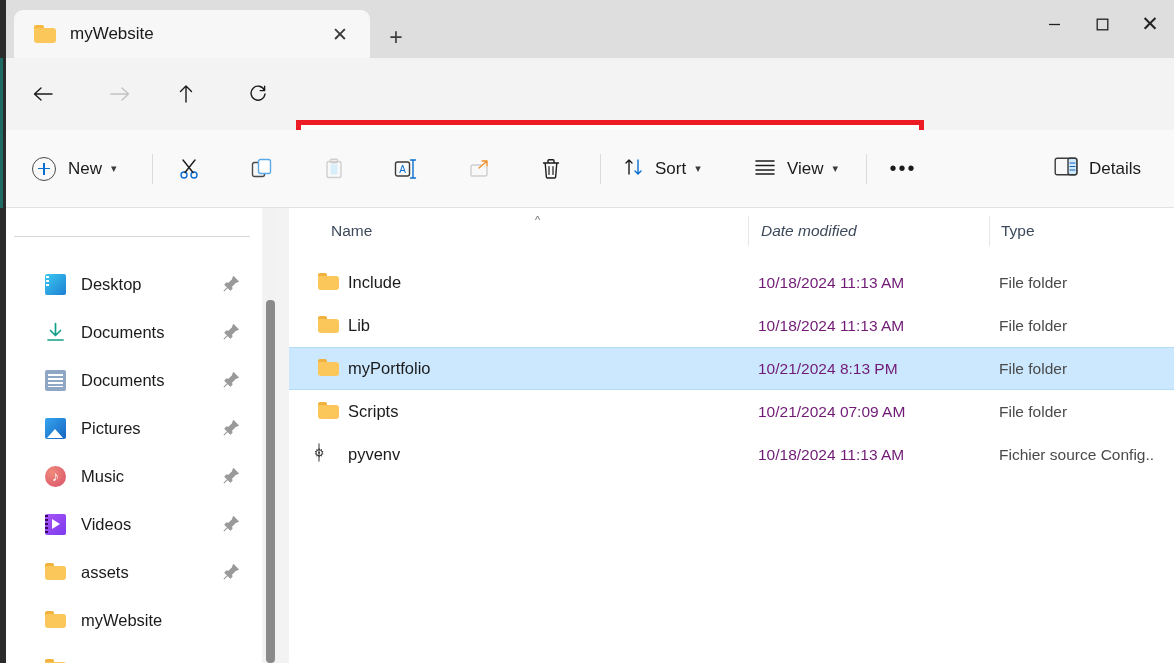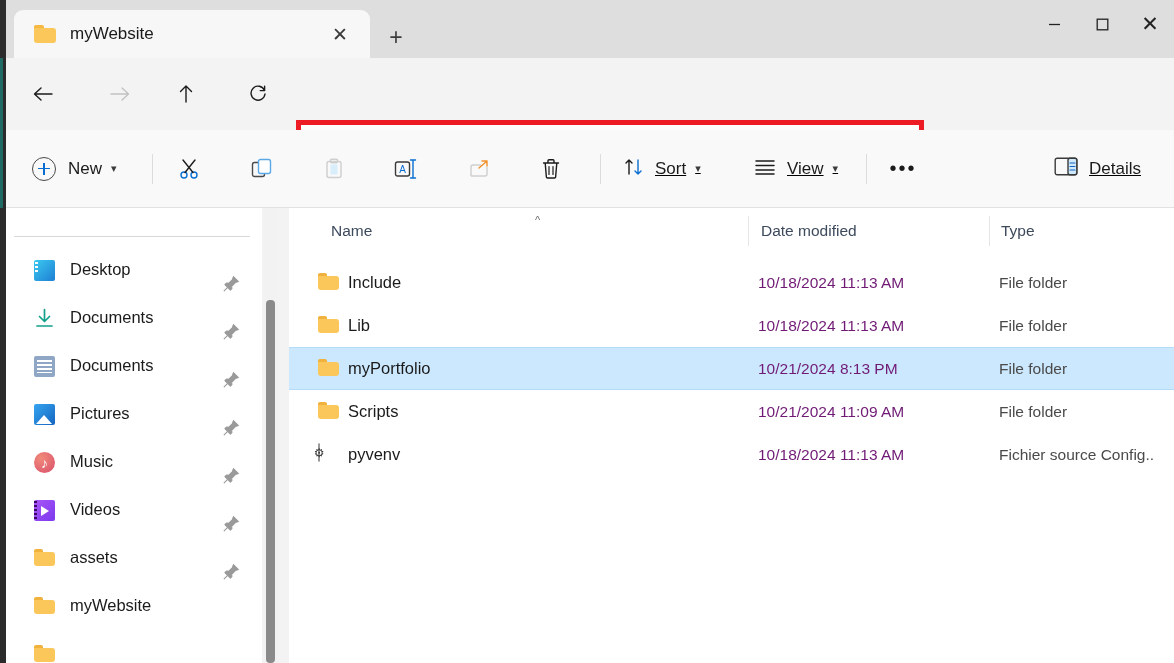--- a/index.html
+++ b/index.html
@@ -145,36 +145,36 @@
     display: flex; align-items: center; justify-content: center;
   }
   .cb-icon svg { display: block; }
   .cb-dots {
     position: absolute; top: 50%; transform: translateY(-50%);
     width: 42px; height: 42px; display: flex; align-items: center; justify-content: center;
     font-size: 20px; color: #1b1b1b; letter-spacing: 2px;
   }
   .cb-text-item {
     position: absolute; top: 50%; transform: translateY(-50%);
-    display: flex; align-items: center; height: 42px; padding: 0 8px; text-decoration: underline;
+    display: flex; align-items: center; height: 42px; padding: 0 8px;
   }
   .cb-text-item .cb-label { margin-left: 11px; font-size: 17px; color: #1b1b1b; }
 
   
   .sidebar {
     position: absolute; left: 0; top: 208px; width: 262px; height: 455px;
     background: #ffffff; overflow: hidden;
   }
   .sb-divider {
     position: absolute; left: 14px; top: 28px; width: 236px; height: 1px;
     background: #d8d8d8;
   }
   .sb-item {
     position: absolute; left: 0; width: 262px; height: 48px;
-    display: flex; align-items: flex-start; padding-left: 34px;
+    display: flex; align-items: center; padding-left: 45px;
   }
   .sb-ico { width: 21px; height: 21px; position: relative; flex: 0 0 auto; }
   .sb-label { margin-left: 15px; font-size: 16.5px; color: #1b1b1b; white-space: nowrap; }
   .sb-pin {
     position: absolute; right: 22px; top: 50%; transform: translateY(-50%);
     width: 18px; height: 18px;
   }
   .sb-pin svg { display: block; }
 
   
@@ -252,21 +252,21 @@
   }
   .col-head {
     position: absolute; left: 0; top: 0; width: 885px; height: 46px;
   }
   .ch {
     position: absolute; top: 0; height: 46px;
     display: flex; align-items: center;
     font-size: 15.5px; color: #3d4a5c;
   }
   .ch-name { left: 42px; }
-  .ch-date { left: 472px; }
+  .ch-date { left: 472px; font-style: italic; }
   .ch-type { left: 712px; }
   .ch-vline {
     position: absolute; top: 8px; width: 1px; height: 30px; background: #e6e6e6;
   }
   .sort-caret {
     position: absolute; left: 246px; top: 7px;
     font-size: 11px; color: #6b6b6b; line-height: 1;
   }
   .row {
     position: absolute; left: 0; width: 885px; height: 43px;
@@ -623,21 +623,21 @@
       <span class="row-date">10/21/2024 8:13 PM</span>
       <span class="row-type">File folder</span>
     </div>
 
     <div class="row" style="top:182px">
       <span class="row-icon ico-folder">
           <span class="ft"></span>
           <span class="fb"></span>
         </span>
       <span class="row-name">Scripts</span>
-      <span class="row-date">10/21/2024 11:09 AM</span>
+      <span class="row-date">10/21/2024 07:09 AM</span>
       <span class="row-type">File folder</span>
     </div>
 
     <div class="row" style="top:225px">
       <span class="row-icon"><span class="cfg-ico"></span></span>
       <span class="row-name">pyvenv</span>
       <span class="row-date">10/18/2024 11:13 AM</span>
       <span class="row-type">Fichier source Config..</span>
     </div>
   </div>

